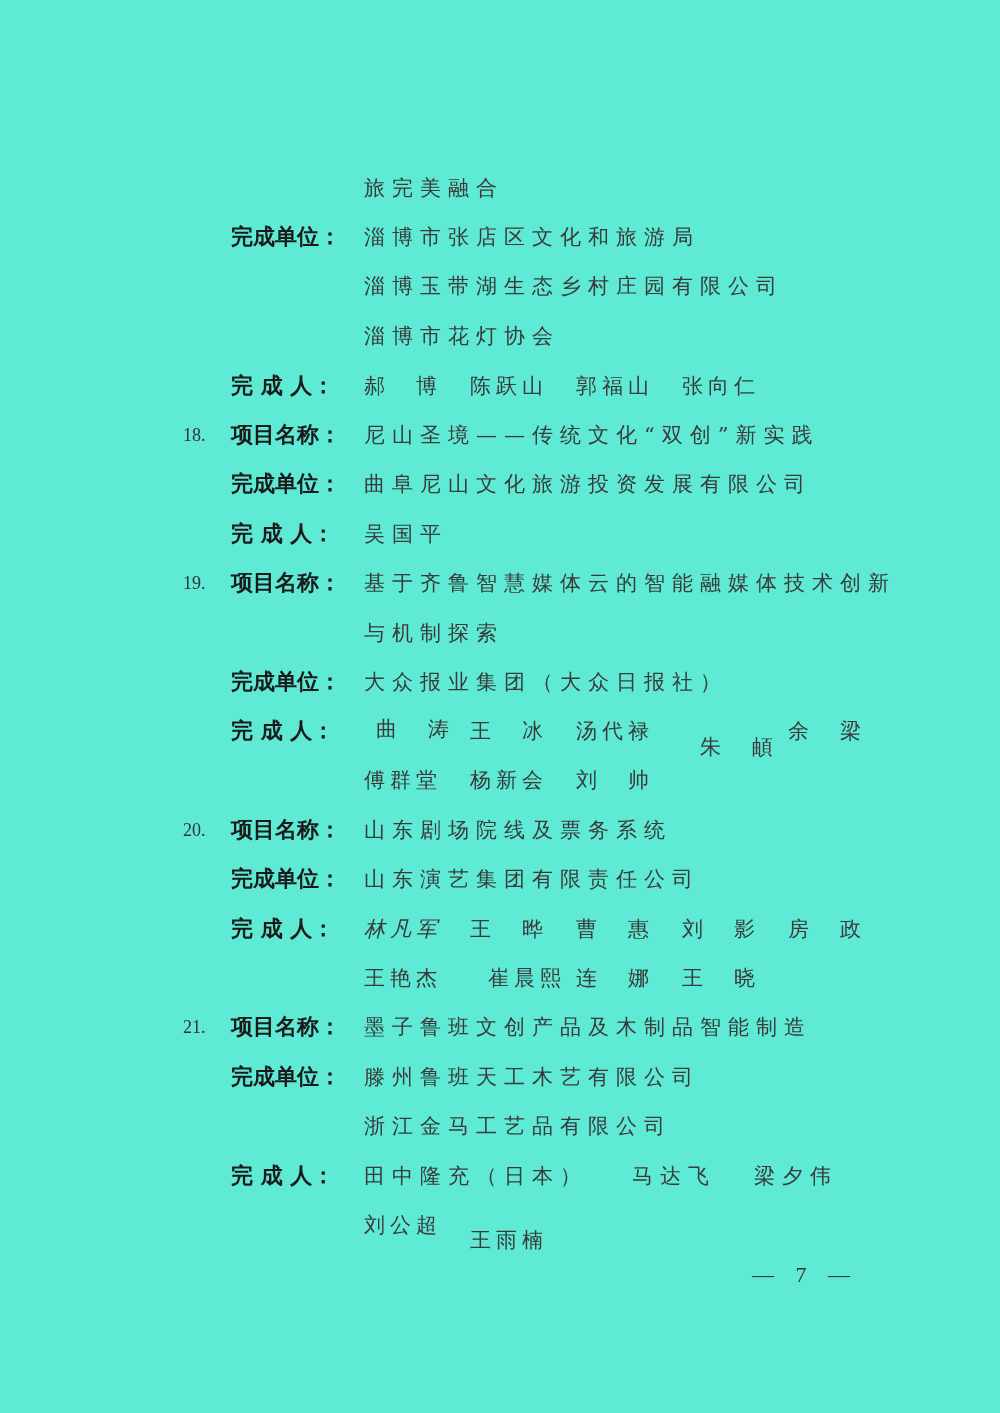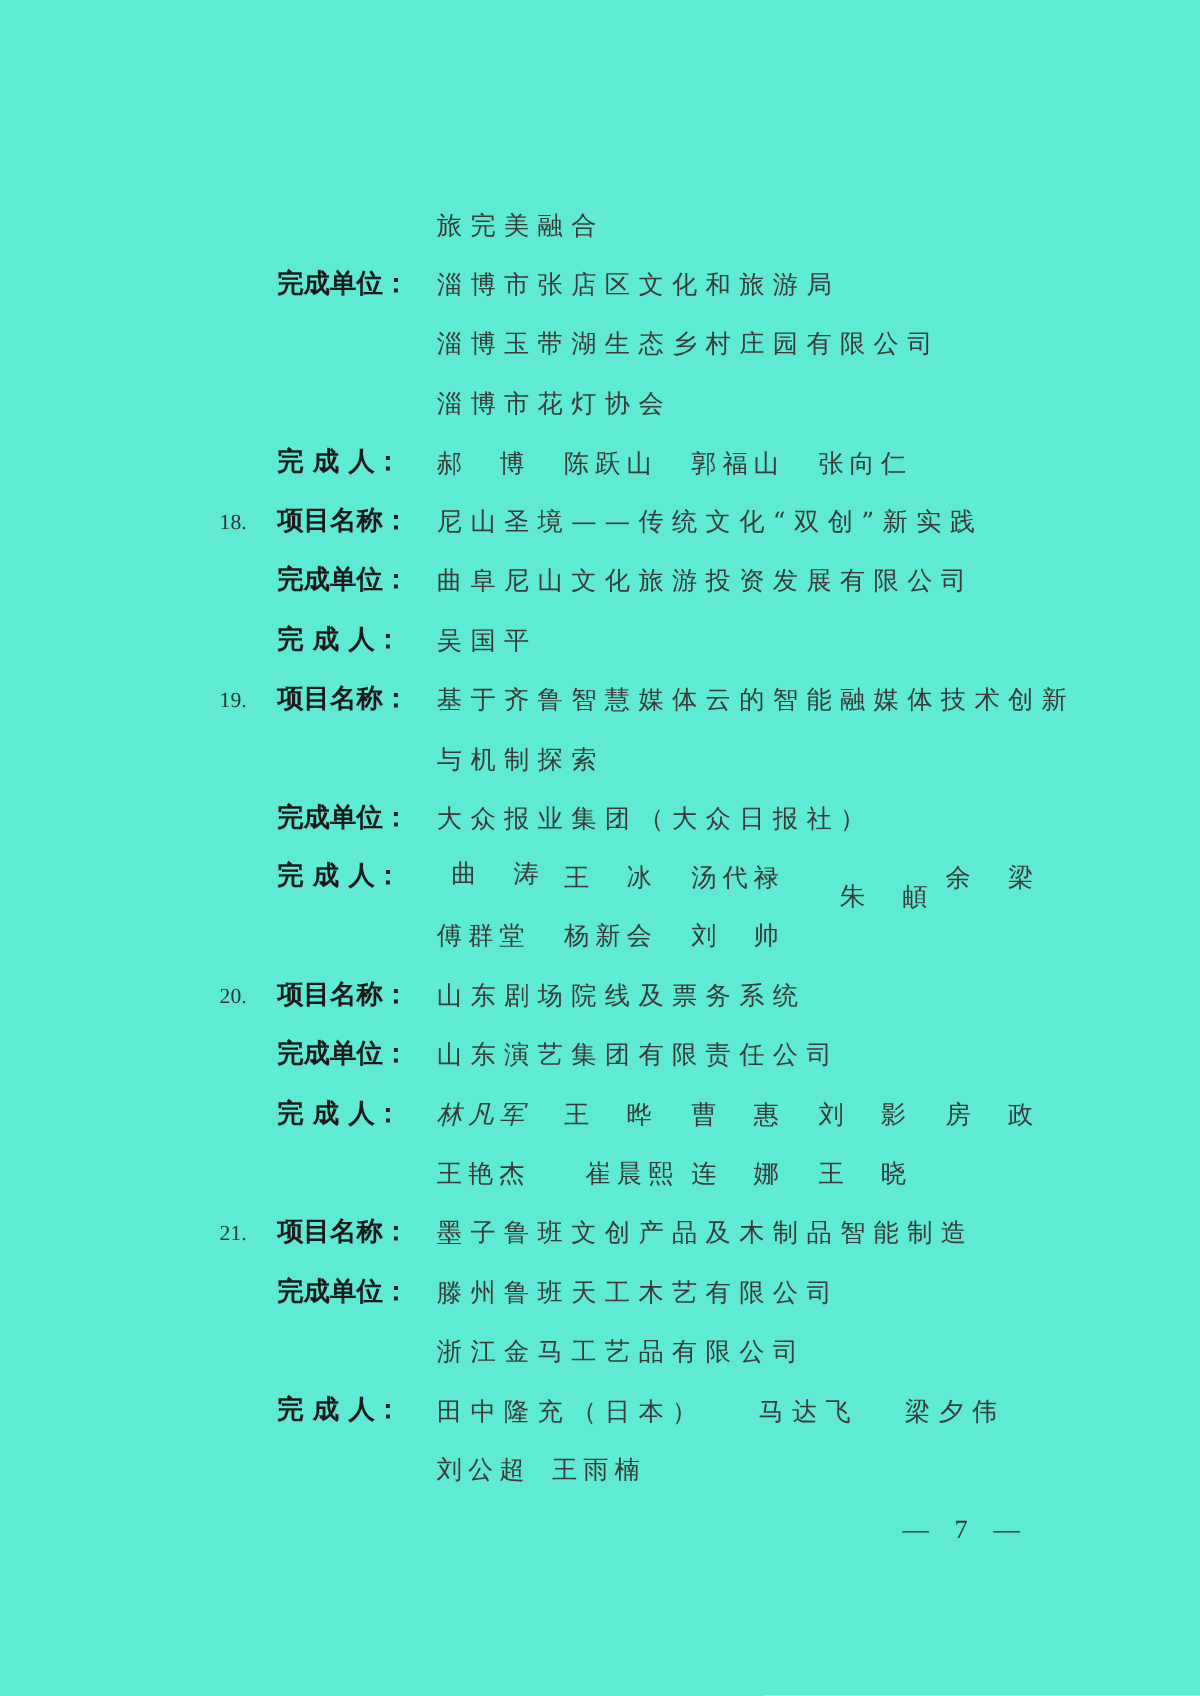--- a/index.html
+++ b/index.html
@@ -178,18 +178,18 @@
     <span class="label">完 成 人：</span>
     <span class="value" style="letter-spacing:7px;">
       <span style="position:absolute;left:0;">田中隆充（日本）</span>
       <span style="position:absolute;left:268px;text-align:right;">马达飞</span>
       <span style="position:absolute;left:390px;">梁夕伟</span>
     </span>
   </div>
   <div class="line" style="top:1205px;">
     <span class="value" style="letter-spacing:5px;">
       <span style="position:absolute;left:0;">刘公超</span>
-      <span style="position:absolute;left:96px;">王雨楠</span>
+      <span style="position:absolute;left:106px;margin-top:15px;">王雨楠</span>
     </span>
   </div>
 
   <div class="page-number">— 7 —</div>
 </div>
 
 </body></html>

